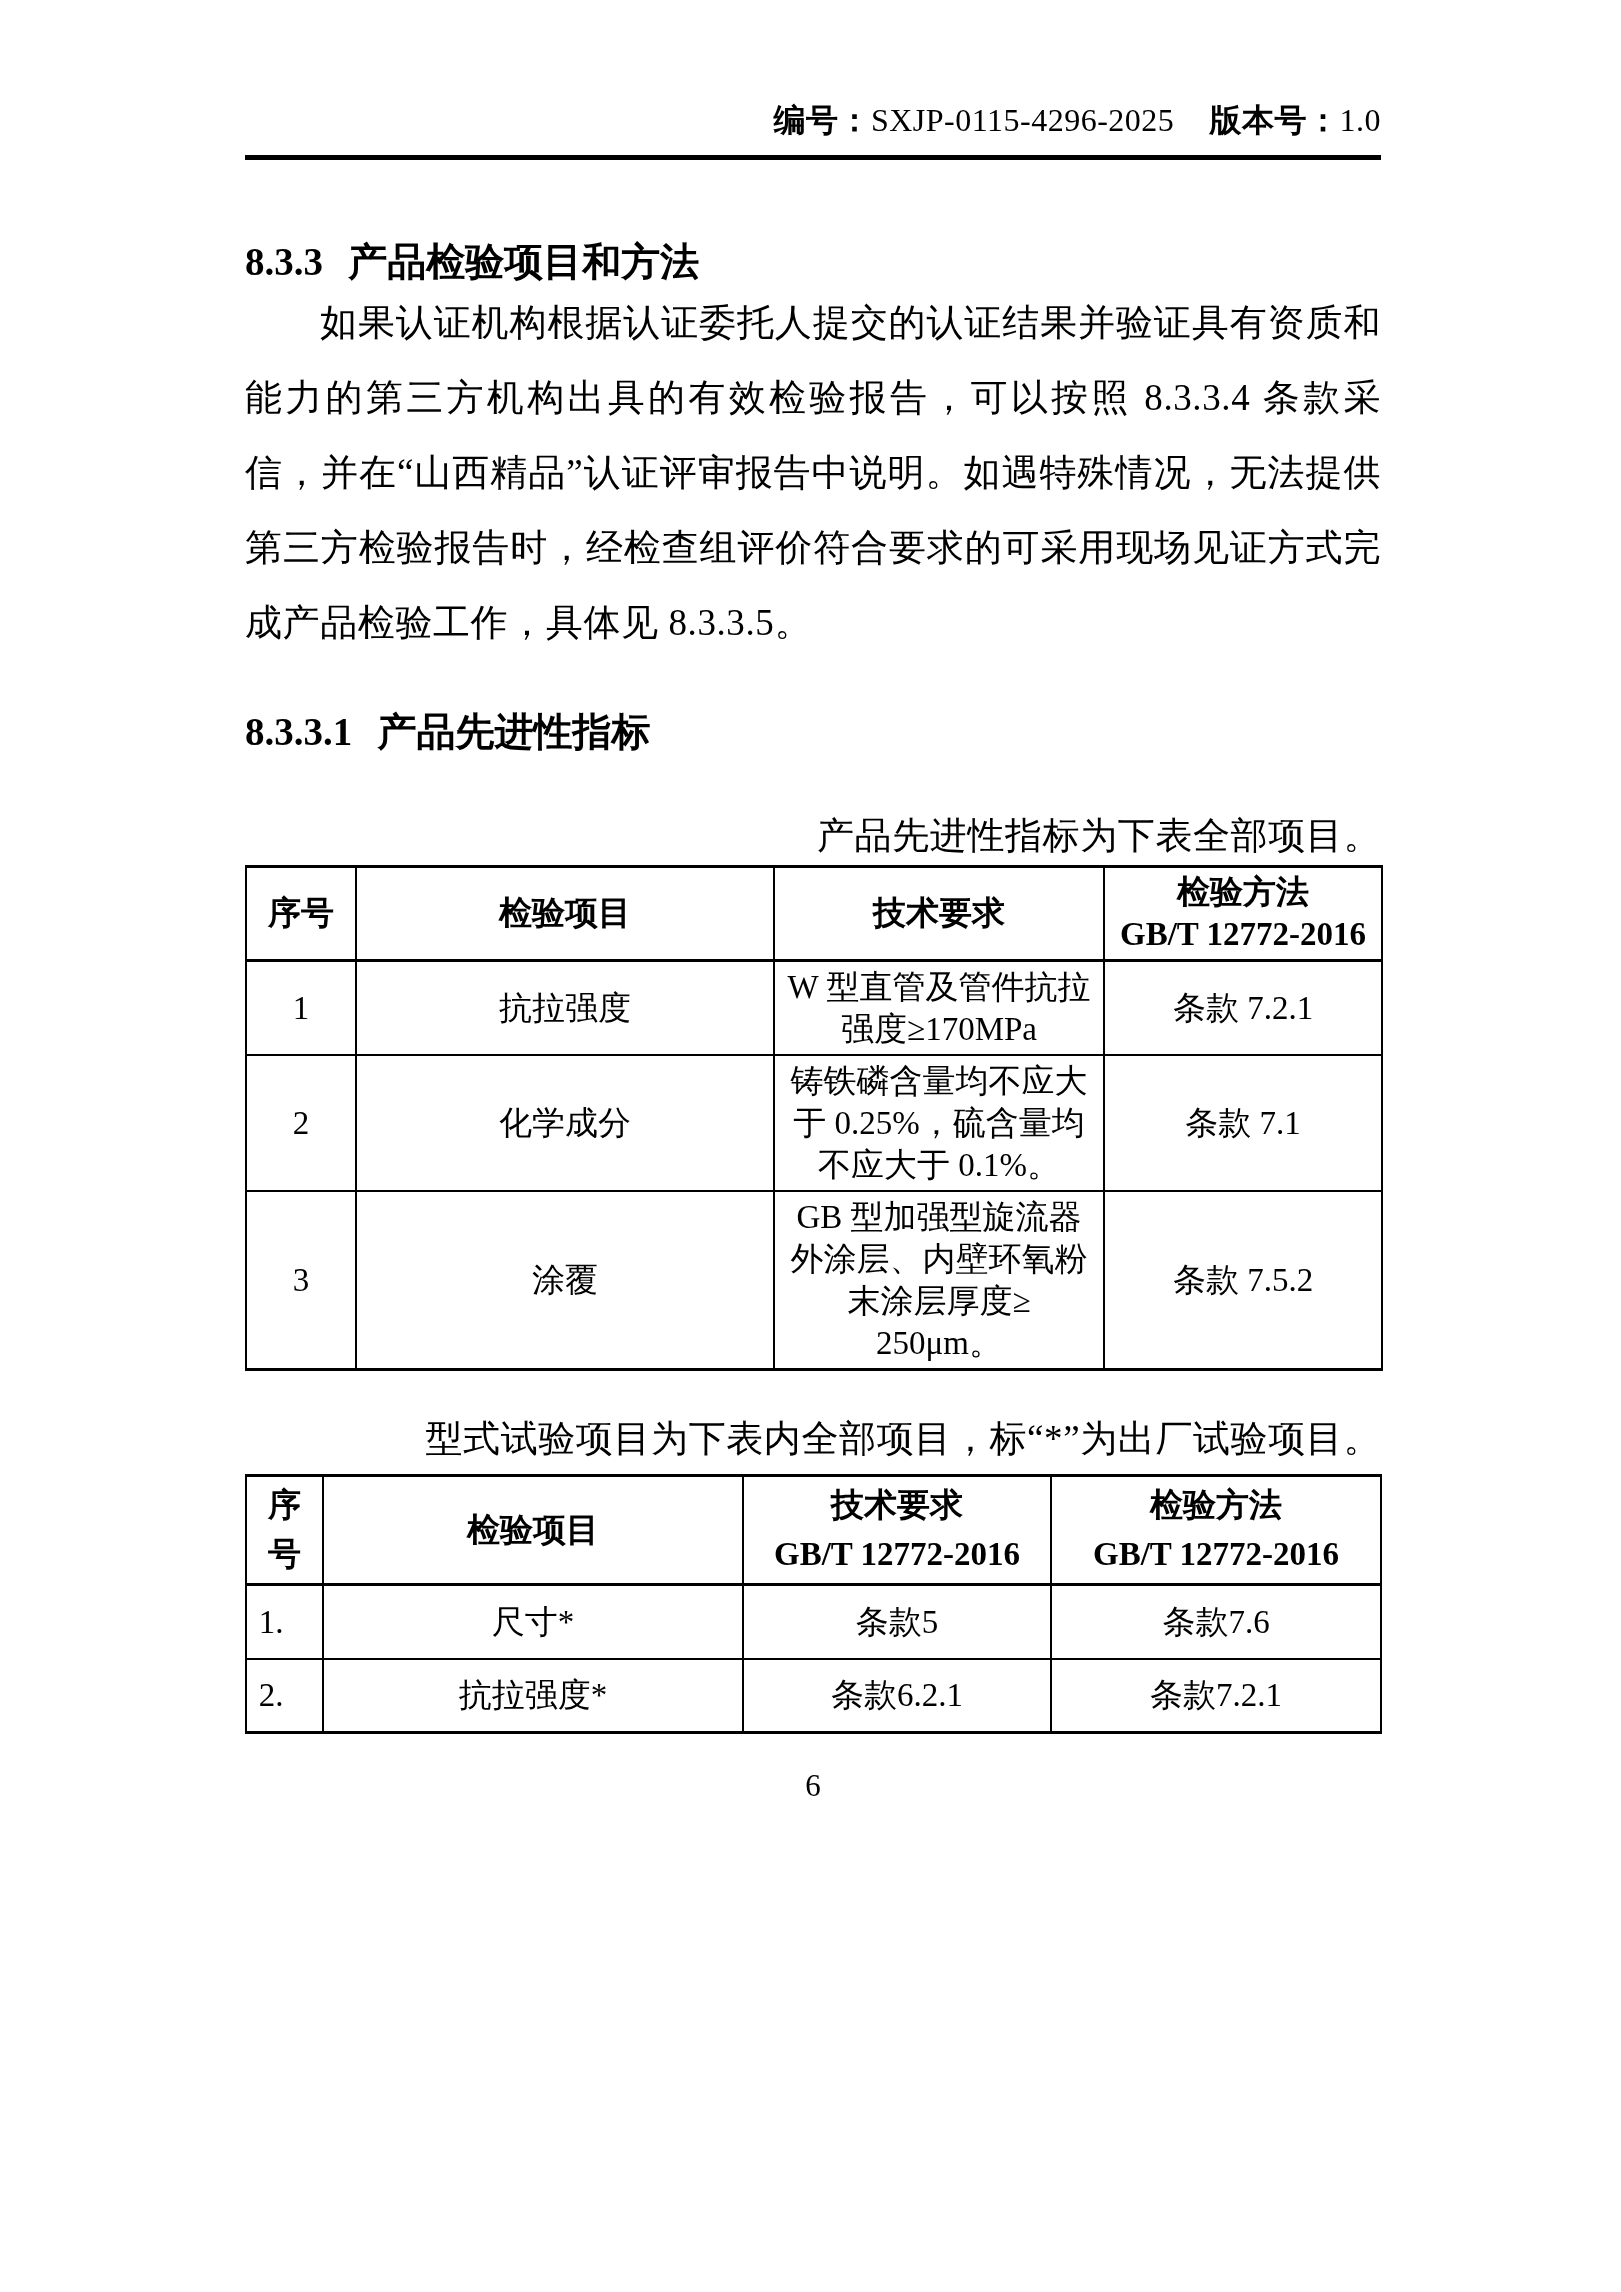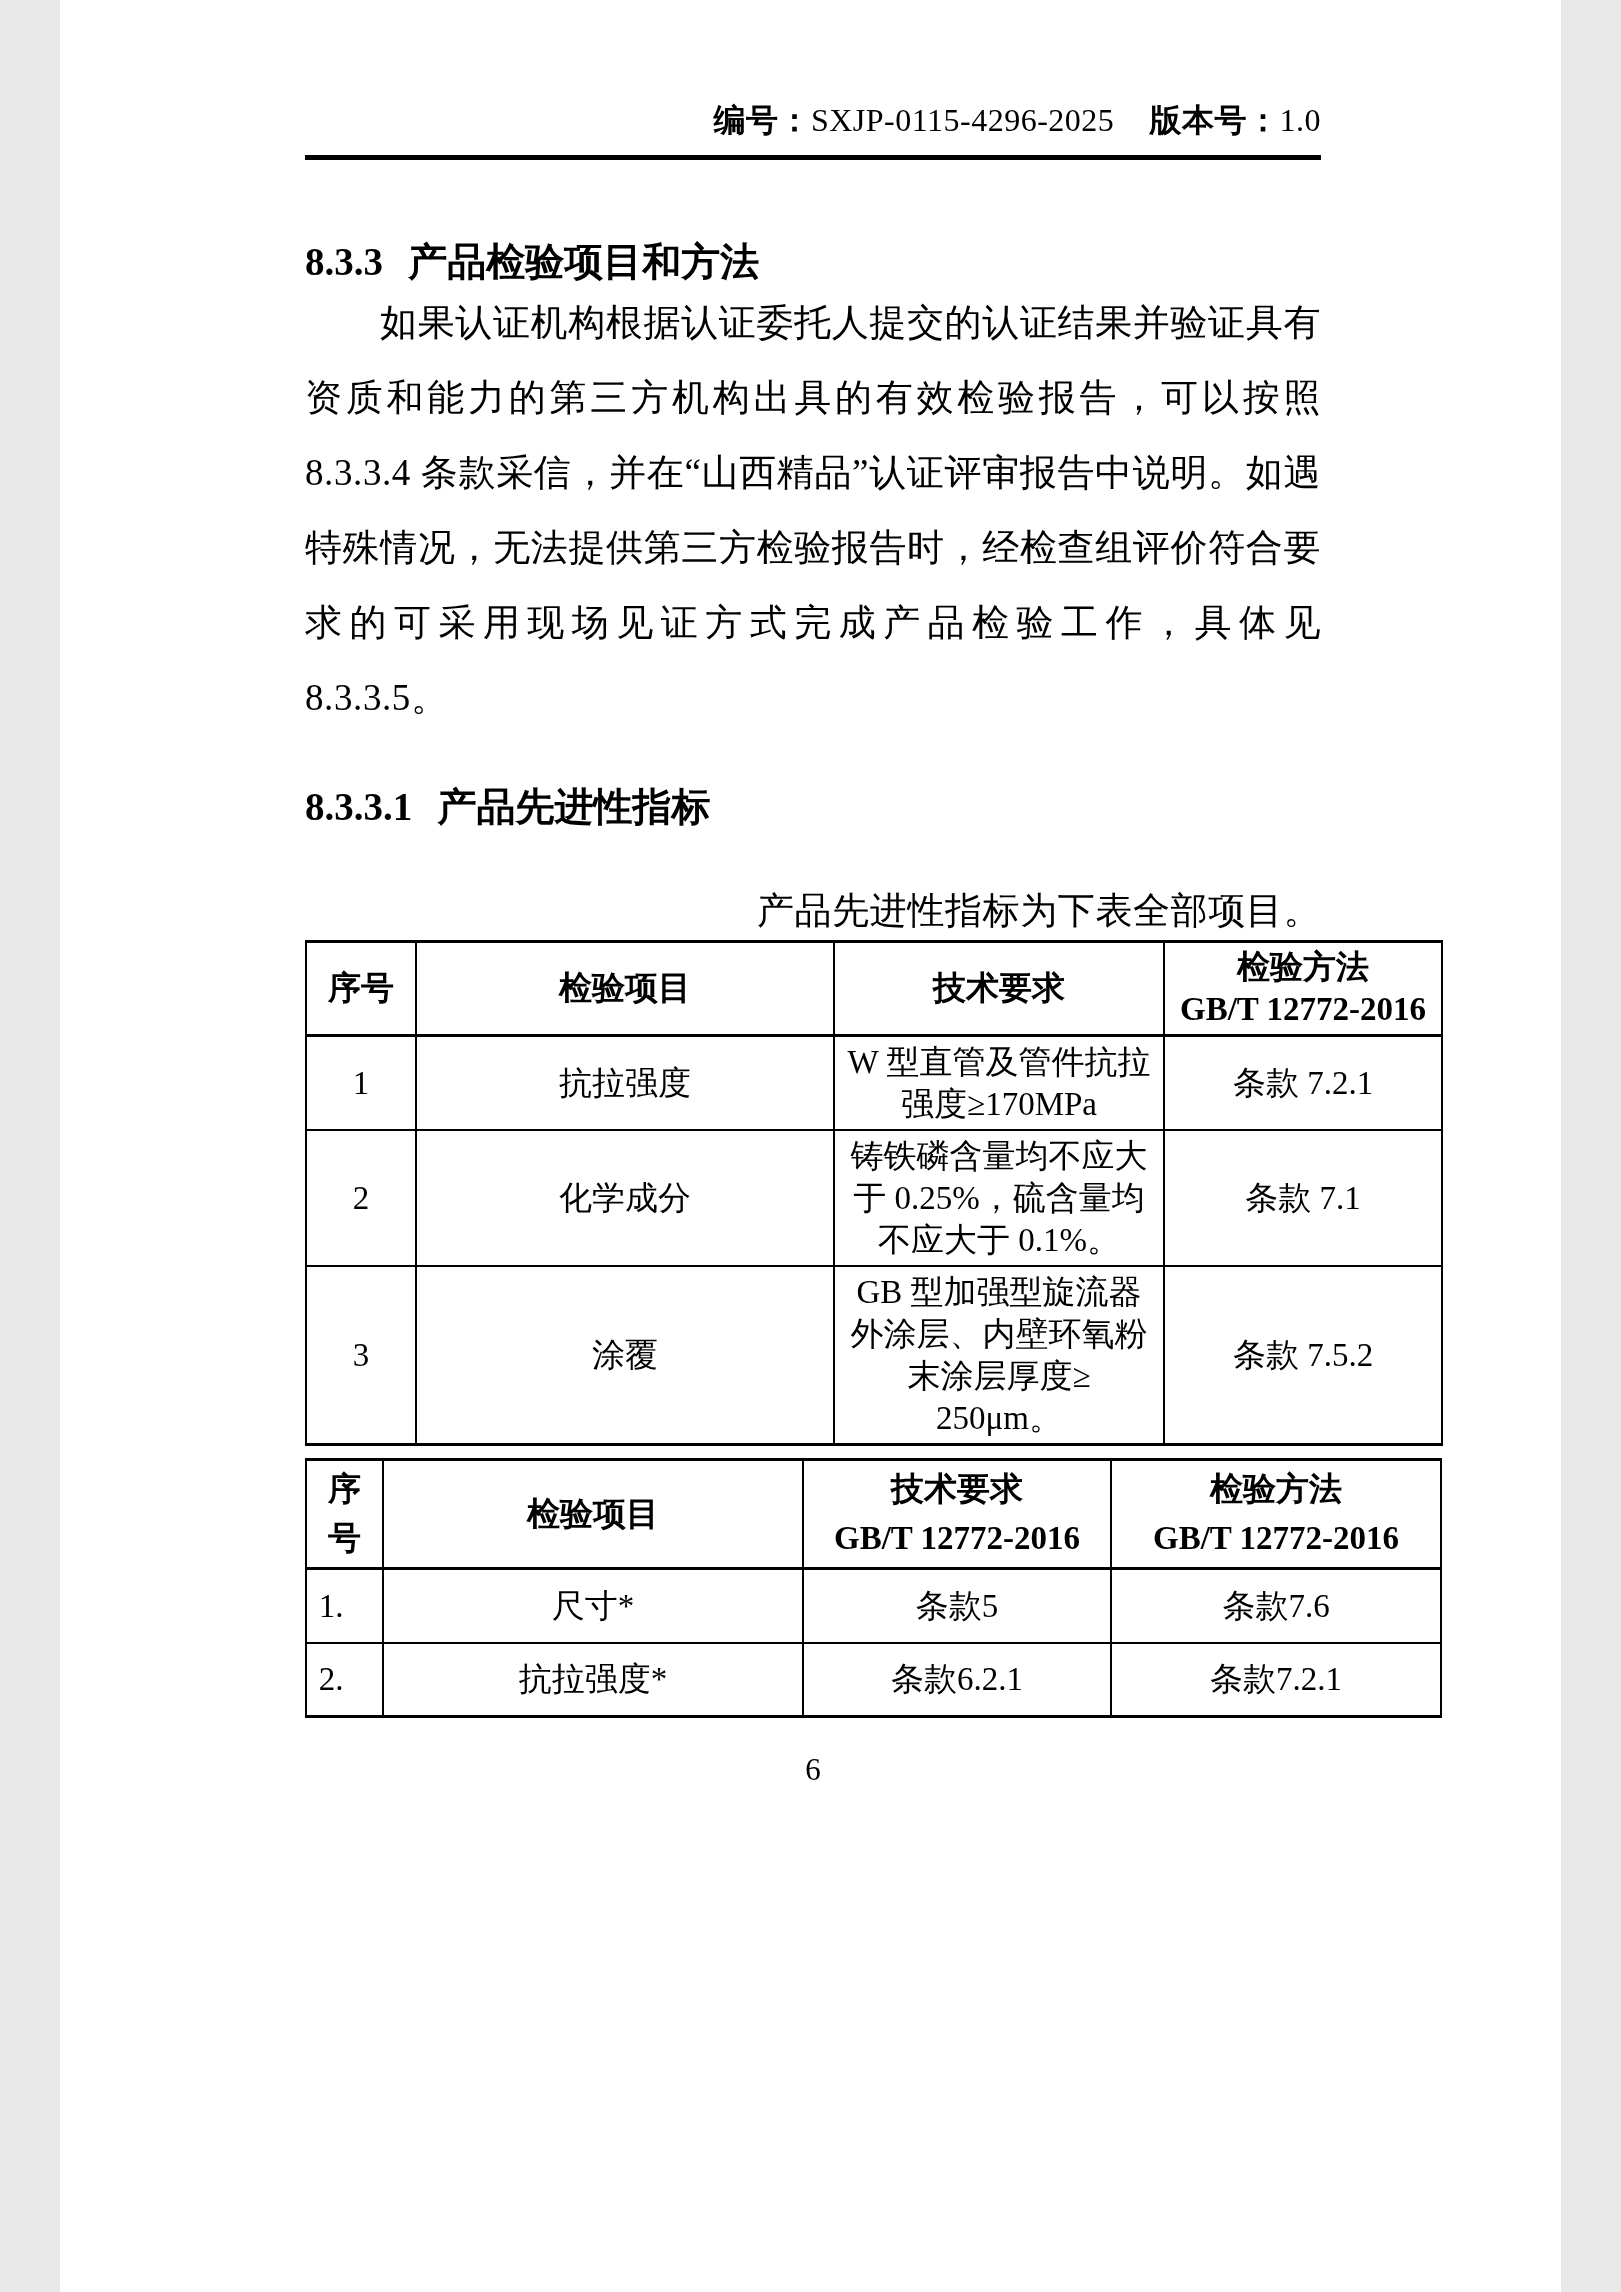--- a/index.html
+++ b/index.html
@@ -1,18 +1,18 @@
 <!DOCTYPE html>
 <html><head>
 <meta charset="utf-8">
 <style>
   html,body { margin:0; padding:0; background:#e8e8e8; }
   .page {
     position:relative;
-    width:1501px; height:2293px;
+    width:1621px; height:2293px;
     margin:0 auto;
     background:#ffffff;
     color:#000;
     font-family:"Liberation Serif","DejaVu Serif",serif;
     overflow:hidden;
   }
   .content { margin-left:245px; margin-right:240px; }
 
   .doc-header {
     padding-top:98px;
@@ -136,20 +136,21 @@
         <td>GB 型加强型旋流器
 外涂层、内壁环氧粉
 末涂层厚度≥
 250μm。</td>
         <td>条款 7.5.2</td>
       </tr>
     </tbody>
       </table>
 
 
+    <p class="para single p4">型式试验项目为下表内全部项目，标“*”为出厂试验项目。</p>
 
     <table class="tbl t2">
       <colgroup>
         <col style="width:77px">
           <col style="width:420px">
           <col style="width:308px">
           <col style="width:330px">
       </colgroup>
       <tbody>
           <tr class="hdr">

